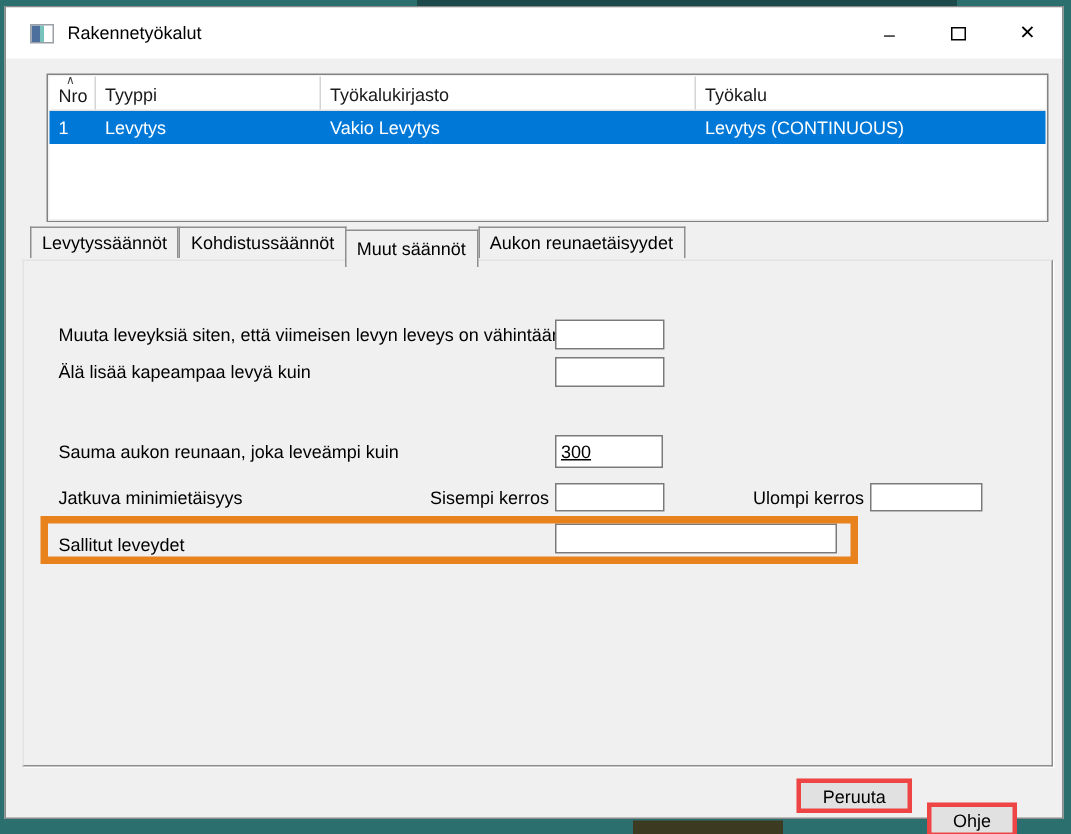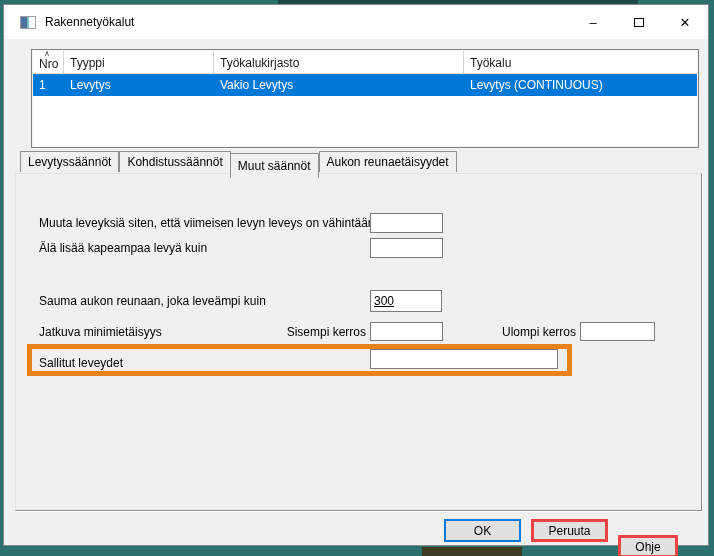--- a/index.html
+++ b/index.html
@@ -193,17 +193,16 @@
     <input class="finput in-4i" type="text" value="" style="">
     <span class="flabel lbl-4o">Ulompi kerros</span>
     <input class="finput in-4o" type="text" value="" style="">
 
     <div class="highlight-box"></div>
     <span class="flabel lbl-5">Sallitut leveydet</span>
     <input class="finput in-5" type="text" value="" style="">
 
   </div>
 
-  <div class="btn btn-ok">OK</div>
   <div class="btn btn-cancel">Peruuta</div>
   <div class="btn btn-help">Ohje</div>
 
 </div>
 
 </body></html>

